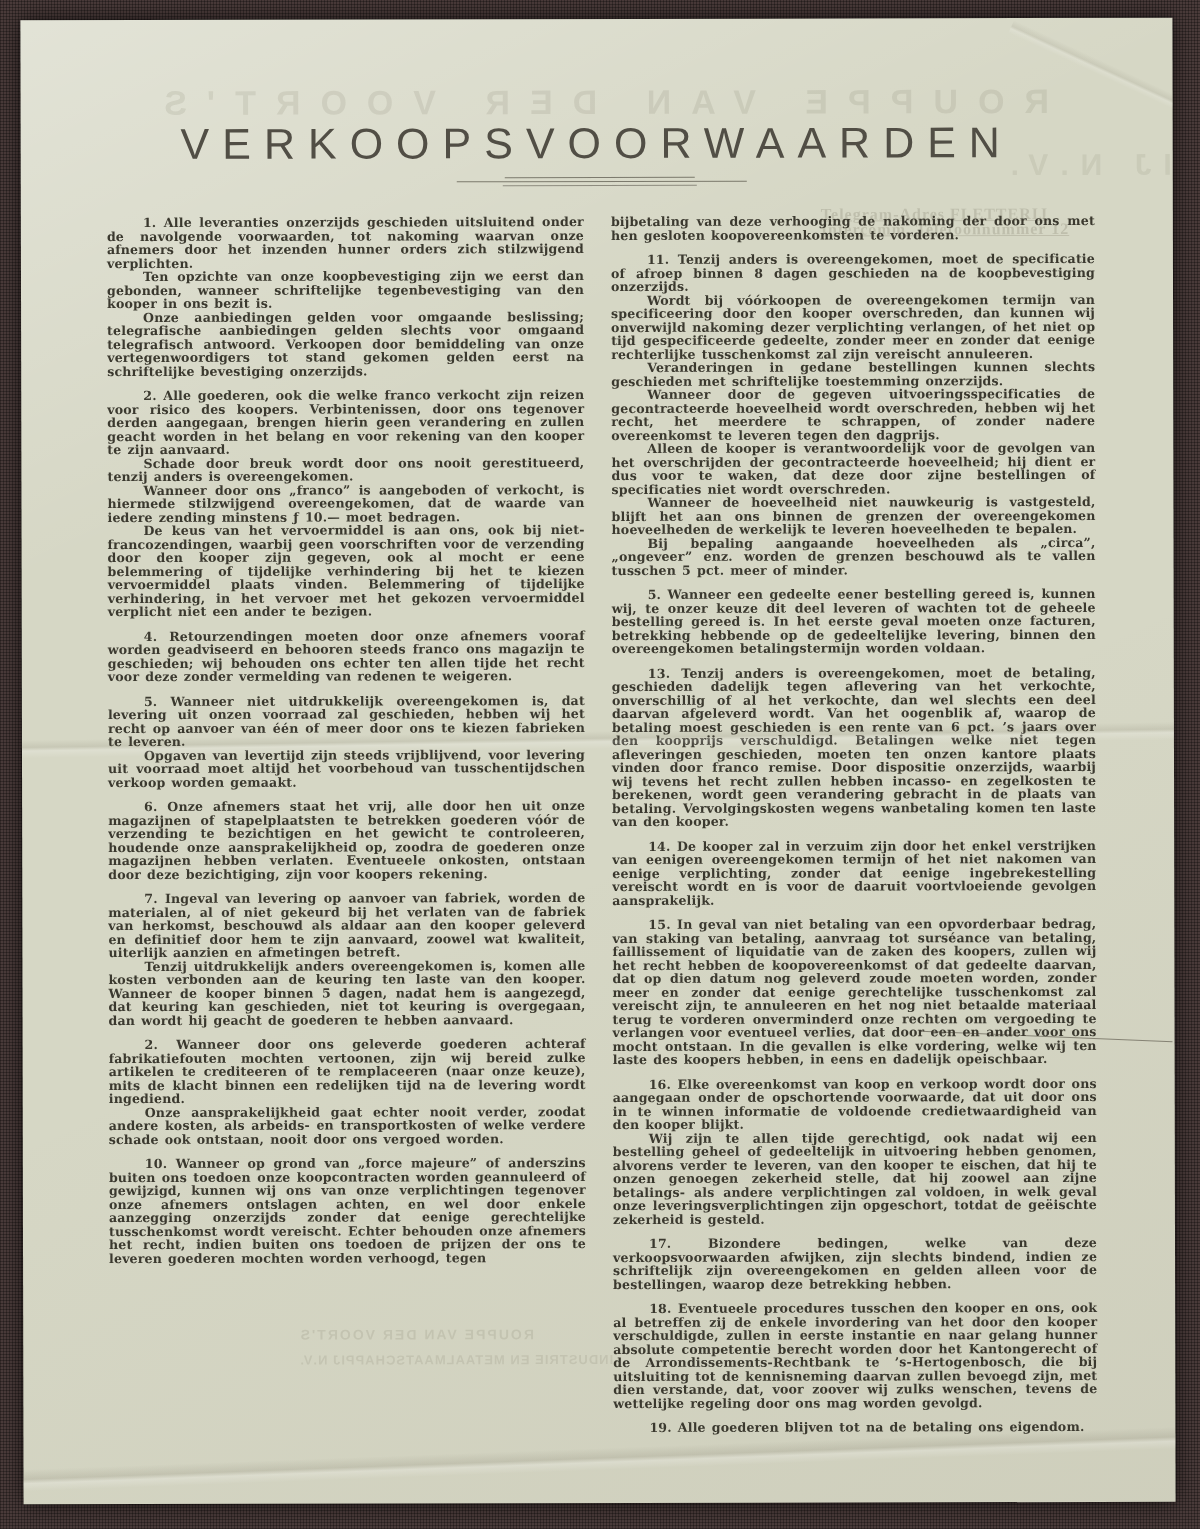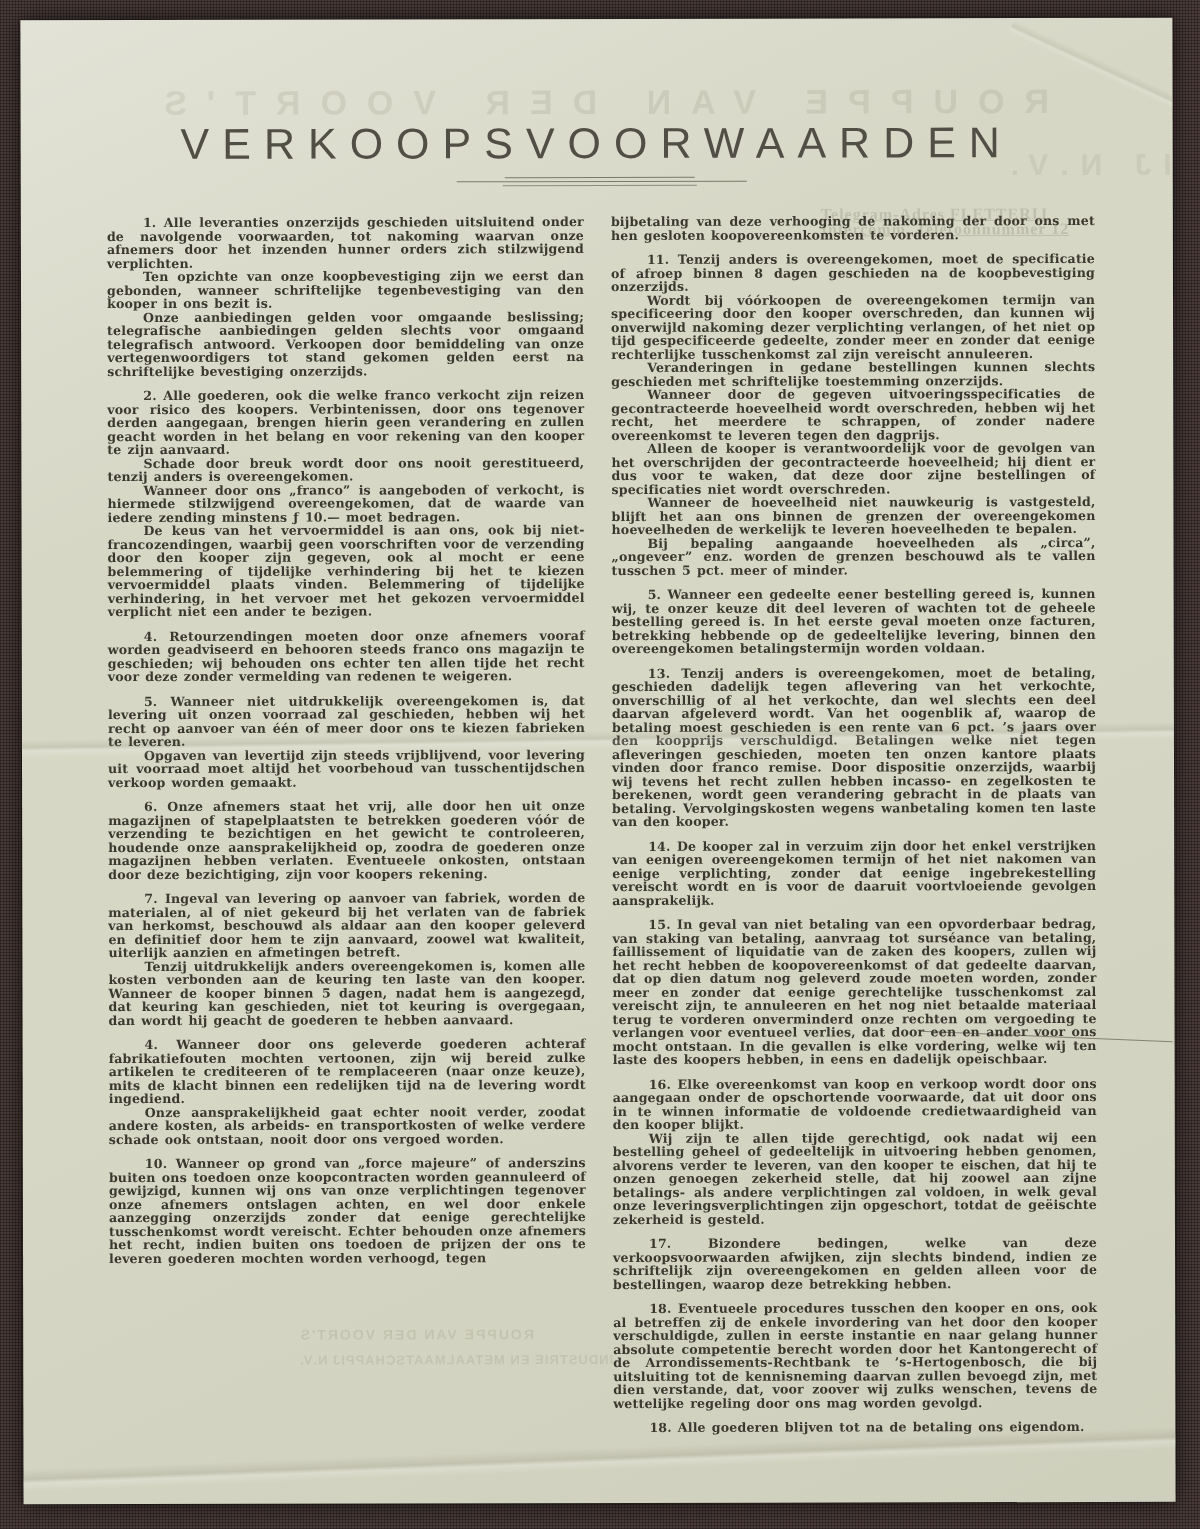--- a/index.html
+++ b/index.html
@@ -142,21 +142,21 @@
           <p>Opgaven van levertijd zijn steeds vrijblijvend, voor levering uit voorraad moet altijd het voorbehoud van tusschentijdschen verkoop worden gemaakt.</p>
         </div>
         <div class="section">
           <p>6.  Onze afnemers staat het vrij, alle door hen uit onze magazijnen of stapelplaatsten te betrekken goederen vóór de verzending te bezichtigen en het gewicht te controleeren, houdende onze aansprakelijkheid op, zoodra de goederen onze magazijnen hebben verlaten. Eventueele onkosten, ontstaan door deze bezichtiging, zijn voor koopers rekening.</p>
         </div>
         <div class="section">
           <p>7.  Ingeval van levering op aanvoer van fabriek, worden de materialen, al of niet gekeurd bij het verlaten van de fabriek van herkomst, beschouwd als aldaar aan den kooper geleverd en definitief door hem te zijn aanvaard, zoowel wat kwaliteit, uiterlijk aanzien en afmetingen betreft.</p>
           <p>Tenzij uitdrukkelijk anders overeengekomen is, komen alle kosten verbonden aan de keuring ten laste van den kooper. Wanneer de kooper binnen 5 dagen, nadat hem is aangezegd, dat keuring kan geschieden, niet tot keuring is overgegaan, dan wordt hij geacht de goederen te hebben aanvaard.</p>
         </div>
         <div class="section">
-          <p>4.  Wanneer door ons geleverde goederen achteraf fabrikatiefouten mochten vertoonen, zijn wij bereid zulke artikelen te crediteeren of te remplaceeren (naar onze keuze), mits de klacht binnen een redelijken tijd na de levering wordt ingediend.</p>
+          <p>2.  Wanneer door ons geleverde goederen achteraf fabrikatiefouten mochten vertoonen, zijn wij bereid zulke artikelen te crediteeren of te remplaceeren (naar onze keuze), mits de klacht binnen een redelijken tijd na de levering wordt ingediend.</p>
           <p>Onze aansprakelijkheid gaat echter nooit verder, zoodat andere kosten, als arbeids- en transportkosten of welke verdere schade ook ontstaan, nooit door ons vergoed worden.</p>
         </div>
         <div class="section">
           <p>10.  Wanneer op grond van „force majeure” of anderszins buiten ons toedoen onze koopcontracten worden geannuleerd of gewijzigd, kunnen wij ons van onze verplichtingen tegenover onze afnemers ontslagen achten, en wel door enkele aanzegging onzerzijds zonder dat eenige gerechtelijke tusschenkomst wordt vereischt. Echter behouden onze afnemers het recht, indien buiten ons toedoen de prijzen der ons te leveren goederen mochten worden verhoogd, tegen</p>
         </div>
       </div>
     <div class="col col-right">
         <div class="section">
           <p class="no-indent">bijbetaling van deze verhooging de nakoming der door ons met hen gesloten koopovereenkomsten te vorderen.</p>
         </div>
@@ -185,21 +185,21 @@
           <p>16.  Elke overeenkomst van koop en verkoop wordt door ons aangegaan onder de opschortende voorwaarde, dat uit door ons in te winnen informatie de voldoende credietwaardigheid van den kooper blijkt.</p>
           <p>Wij zijn te allen tijde gerechtigd, ook nadat wij een bestelling geheel of gedeeltelijk in uitvoering hebben genomen, alvorens verder te leveren, van den kooper te eischen, dat hij te onzen genoegen zekerheid stelle, dat hij zoowel aan zijne betalings- als andere verplichtingen zal voldoen, in welk geval onze leveringsverplichtingen zijn opgeschort, totdat de geëischte zekerheid is gesteld.</p>
         </div>
         <div class="section">
           <p>17.  Bizondere bedingen, welke van deze verkoopsvoorwaarden afwijken, zijn slechts bindend, indien ze schriftelijk zijn overeengekomen en gelden alleen voor de bestellingen, waarop deze betrekking hebben.</p>
         </div>
         <div class="section">
           <p>18.  Eventueele procedures tusschen den kooper en ons, ook al betreffen zij de enkele invordering van het door den kooper verschuldigde, zullen in eerste instantie en naar gelang hunner absolute competentie berecht worden door het Kantongerecht of de Arrondissements-Rechtbank te ’s-Hertogenbosch, die bij uitsluiting tot de kennisneming daarvan zullen bevoegd zijn, met dien verstande, dat, voor zoover wij zulks wenschen, tevens de wettelijke regeling door ons mag worden gevolgd.</p>
         </div>
         <div class="section">
-          <p>18.  Alle goederen blijven tot na de betaling ons eigendom.</p>
+          <p>19.  Alle goederen blijven tot na de betaling ons eigendom.</p>
         </div>
       </div>
 
     <div class="ghost ghost-bottom-1">ROUPPE VAN DER VOORT'S</div>
     <div class="ghost ghost-bottom-2">INDUSTRIE EN METAALMAATSCHAPPIJ N.V.</div>
 
     <div class="crease crease-mid"></div>
     <div class="crease crease-bottom"></div>
     <div class="crease crease-corner"></div>
     <div class="scratch"></div>

